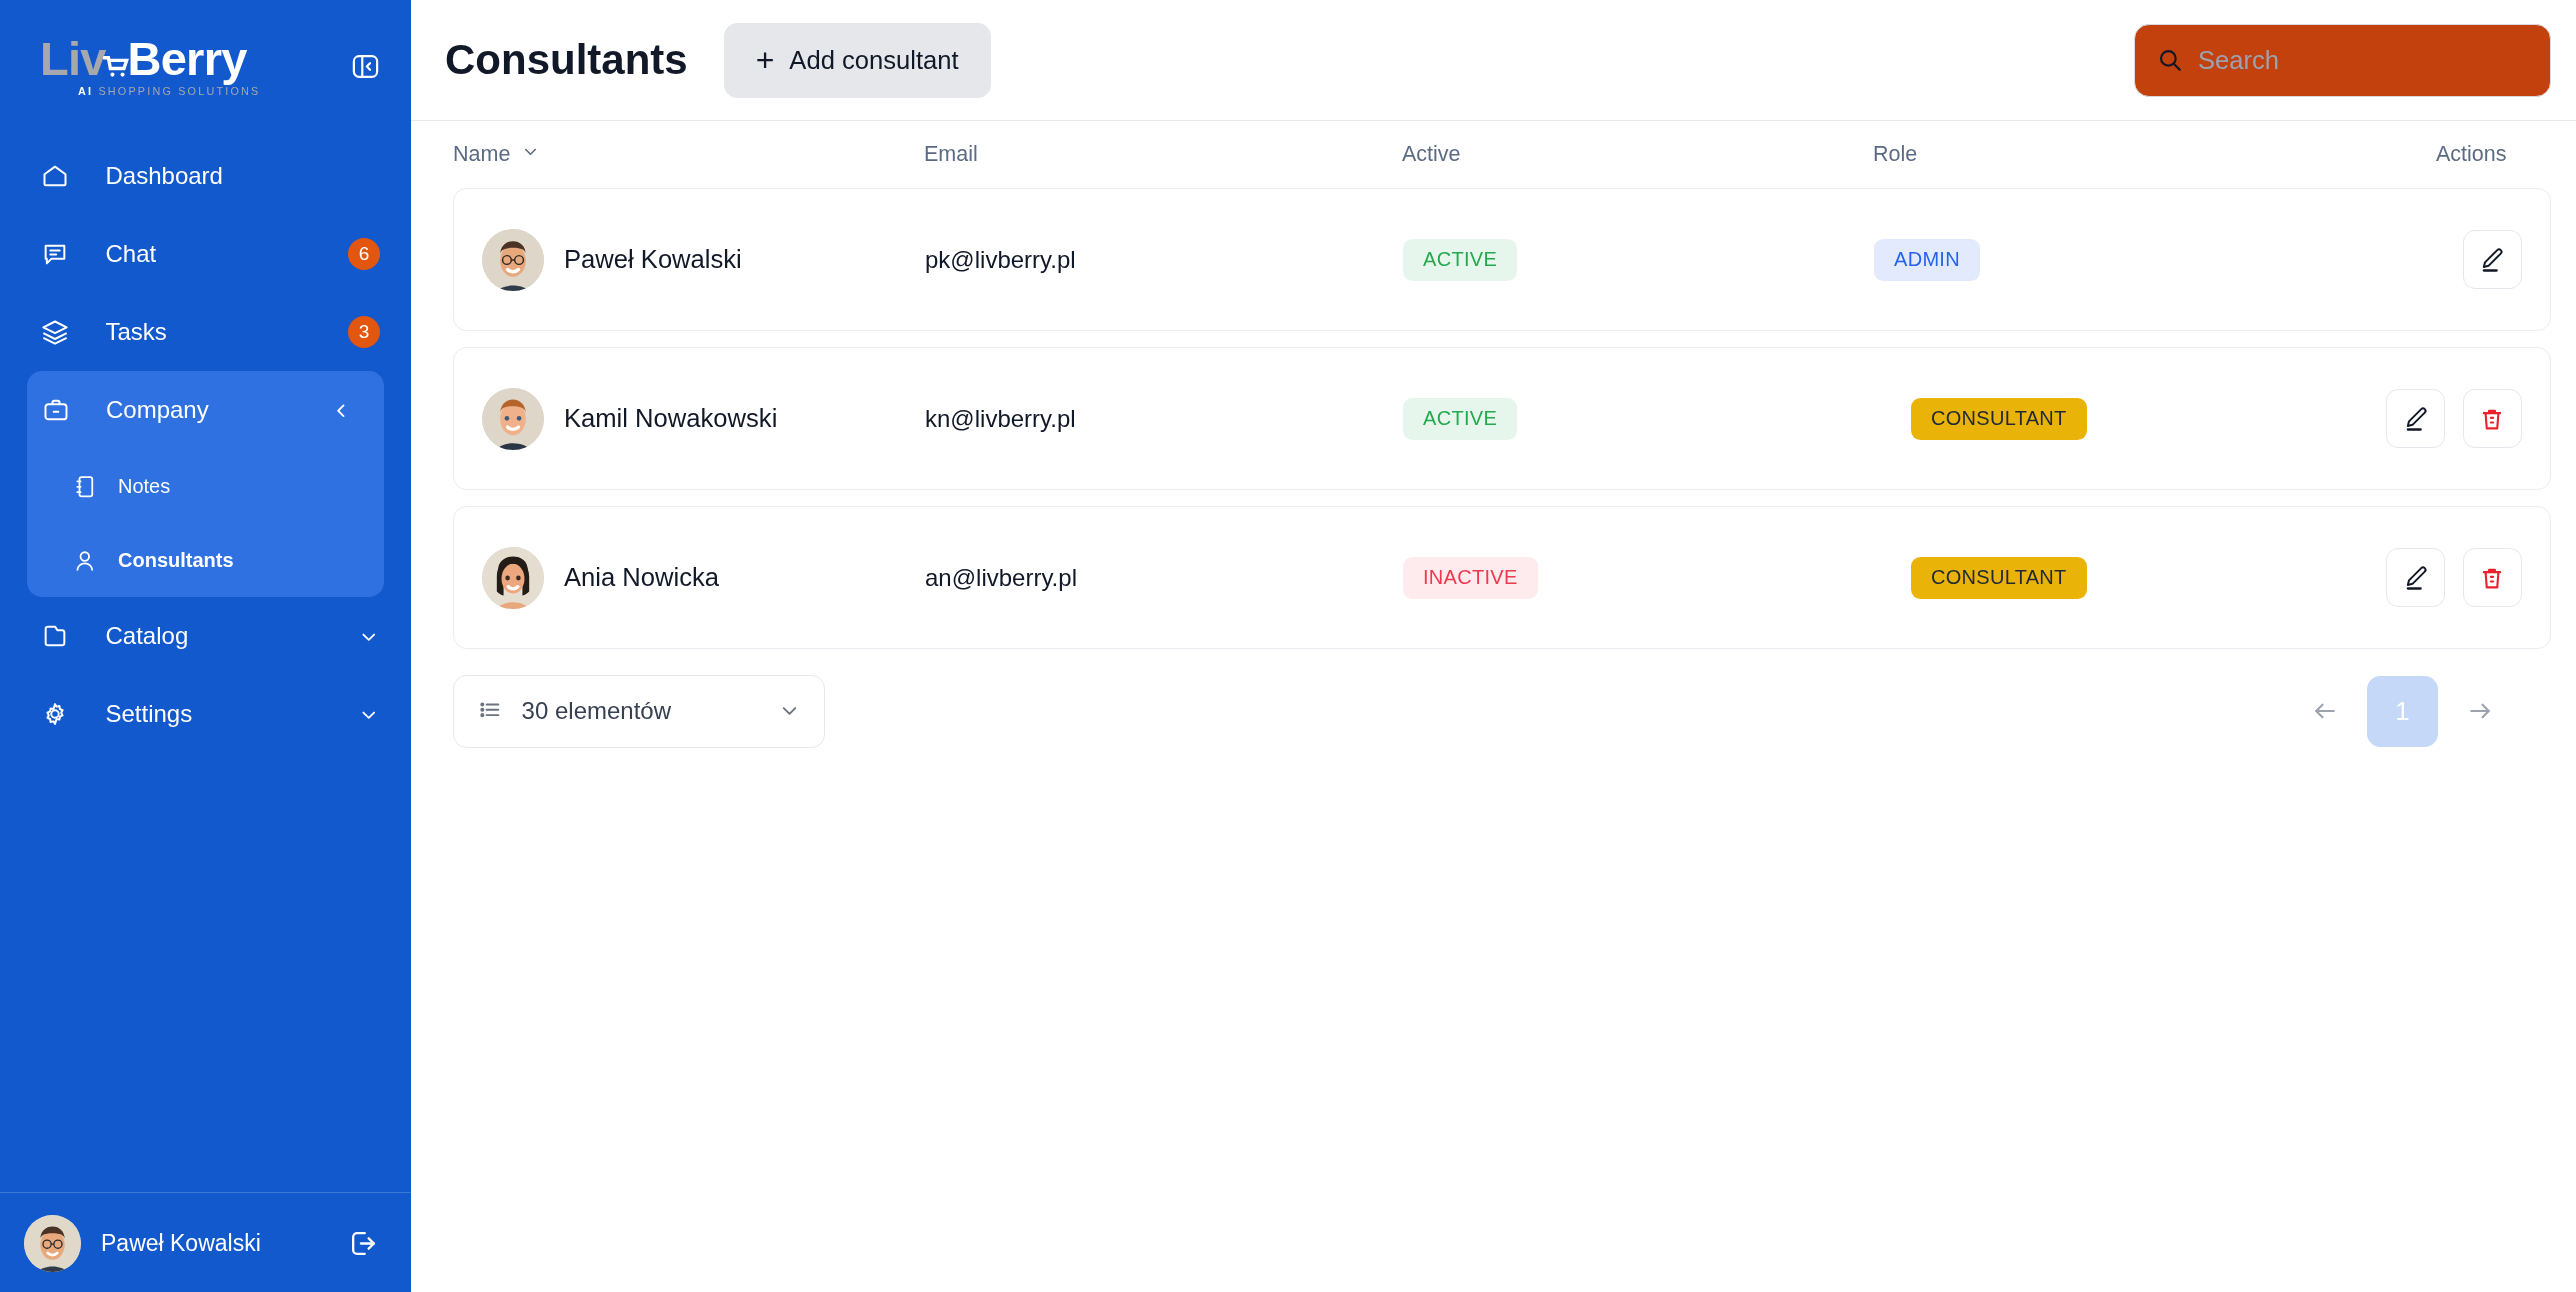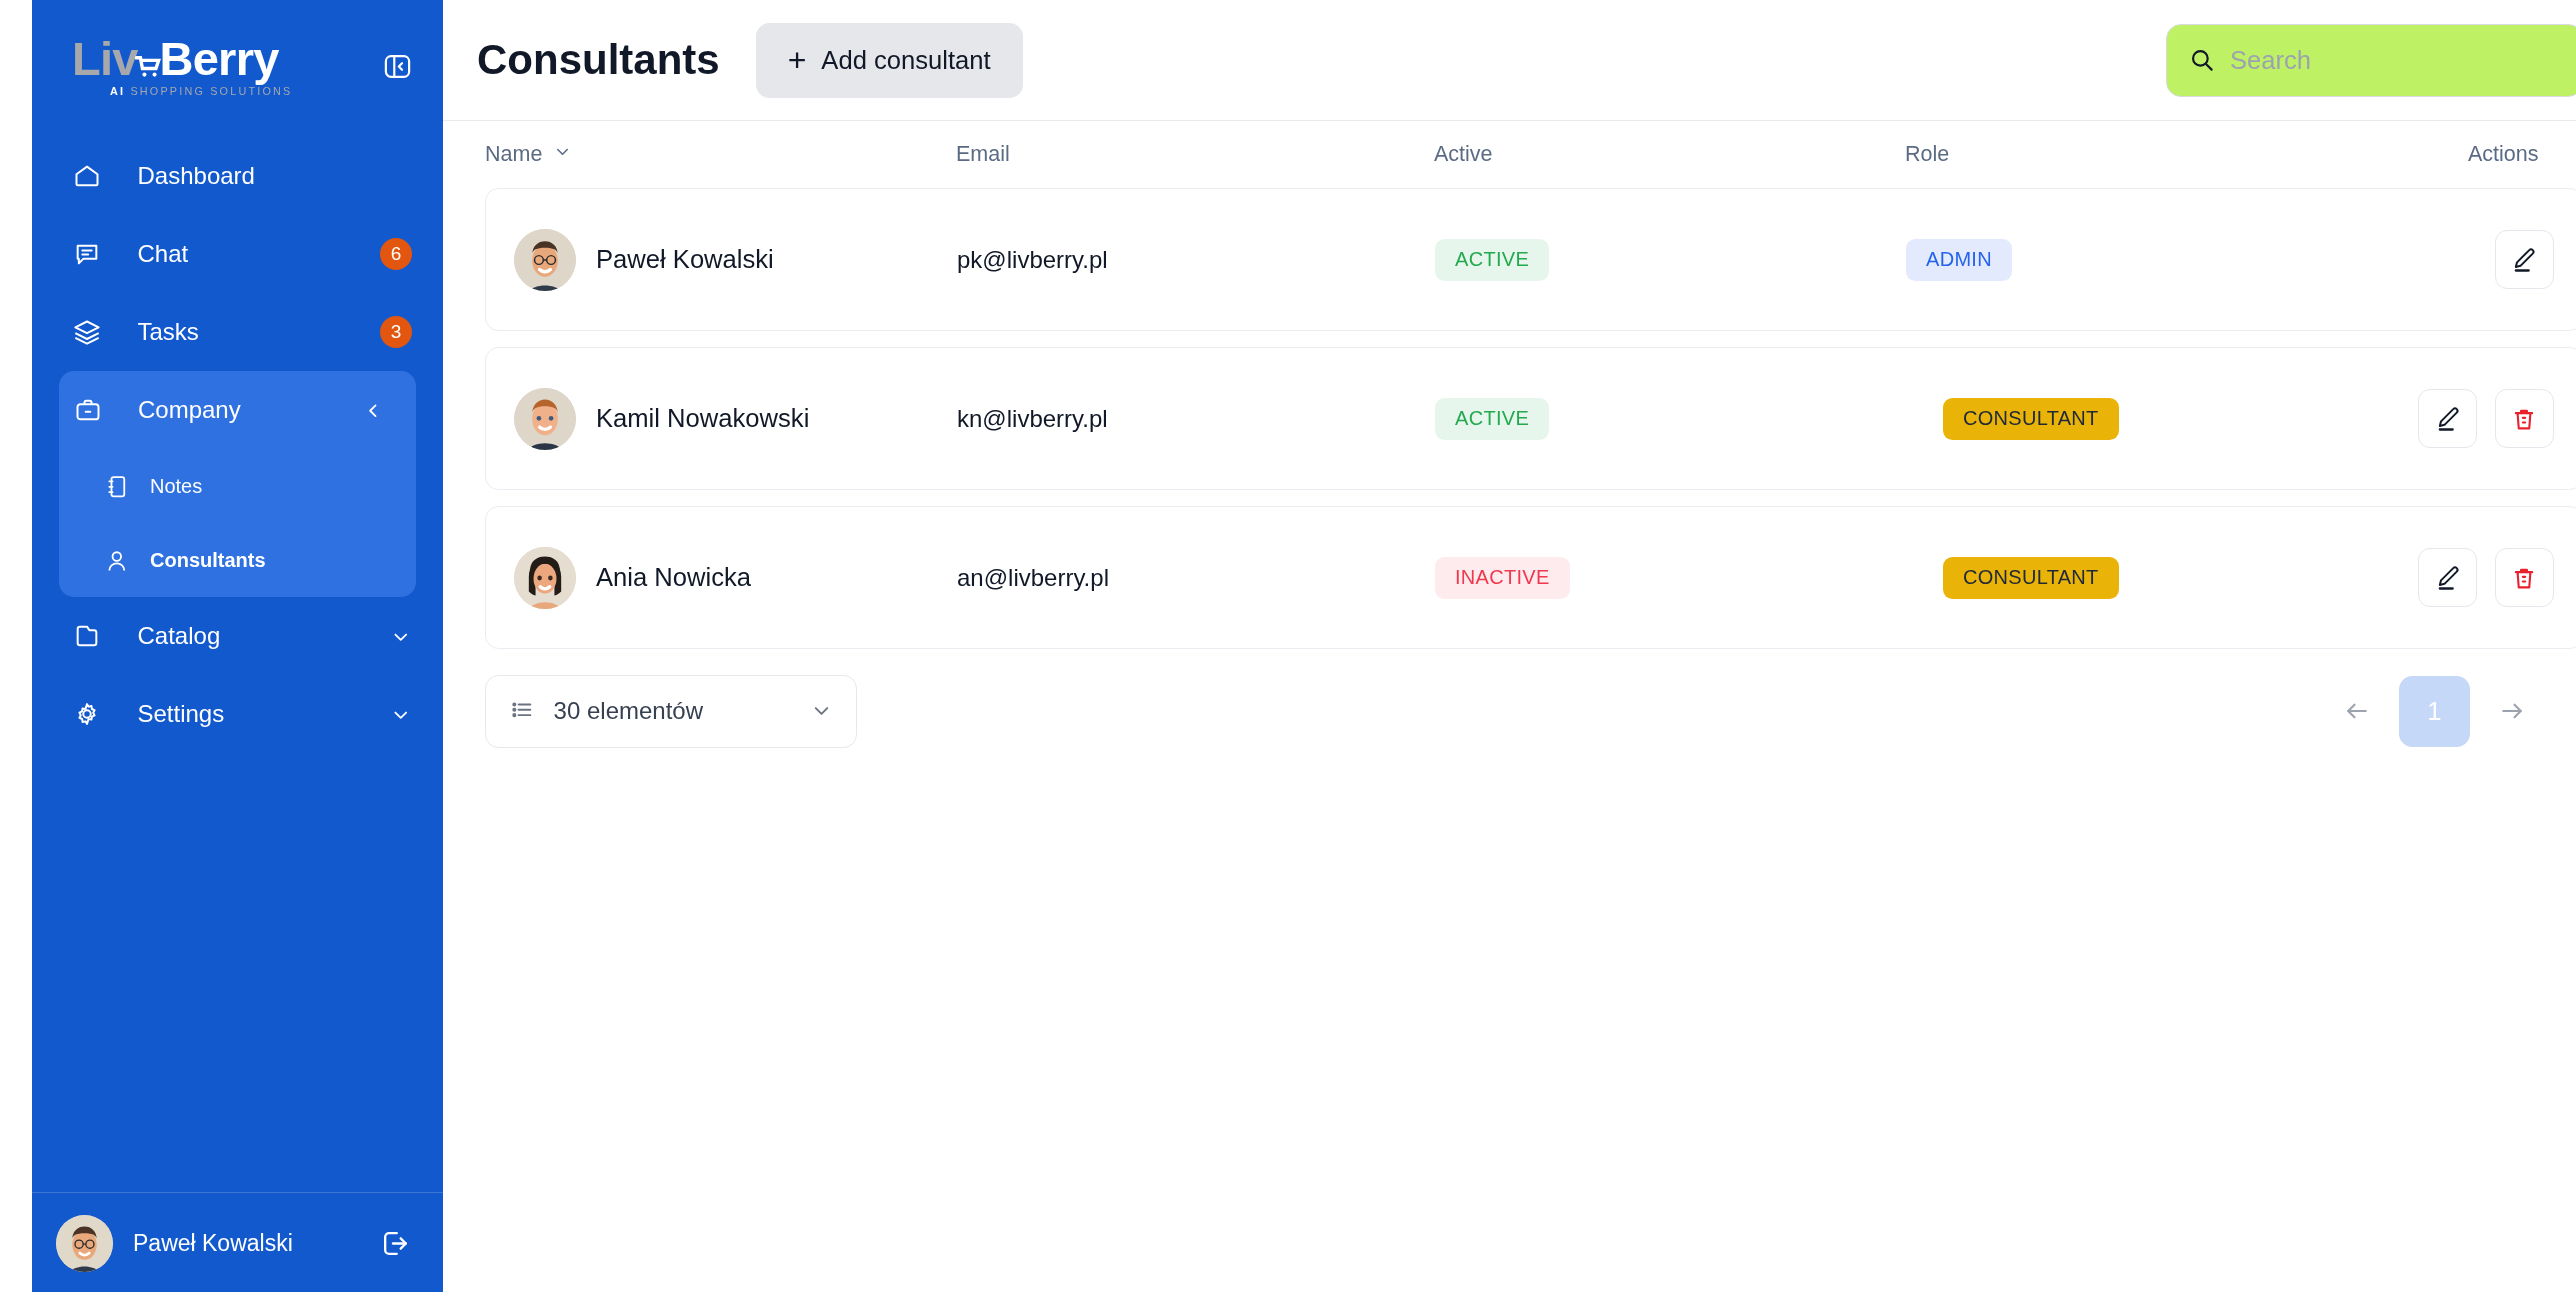--- a/index.html
+++ b/index.html
@@ -2,21 +2,21 @@
 <html style="font-size:10.8px"><head>
 <meta charset="utf-8">
 <style>
   * { box-sizing: border-box; margin: 0; padding: 0; }
   html, body {
     width: 2576px; height: 1293px;
     font-family: "Liberation Sans", sans-serif;
     background: #ffffff;
     overflow: hidden;
   }
-  .app { display: flex; width: 2576px; height: 1105px; padding-left: 32px; }
+  .app { display: flex; width: 2576px; height: 1105px; }
 
   
   .sidebar {
     width: 411px; height: 1293px;
     background: #1259ce;
     display: flex; flex-direction: column;
     flex-shrink: 0;
     position: relative;
   }
   .sidebar-top {
@@ -106,21 +106,21 @@
     background: #e6e7eb; border: none; border-radius: 13.5px;
     display: flex; align-items: center; gap: 15px;
     padding: 0 32px; font-size: 25.6px; color: #111827;
     font-family: inherit; cursor: pointer; white-space: nowrap;
   }
   .plus { font-size: 32px; font-weight: 300; line-height: 1; }
   .search-box {
     margin-left: auto; width: 417px; height: 73px;
     border: 1.3px solid #d7dae0; border-radius: 15px;
     display: flex; align-items: center; padding: 0 21.5px; gap: 15px;
-    background: #bef264;
+    background: #c2410c;
   }
   .search-input {
     border: none; outline: none; font-size: 25.6px;
     font-family: inherit; color: #111827; background: transparent;
     width: 100%;
   }
   .search-input::placeholder { color: #9ca3af; }
 
   .content { padding: 0 42px 0 42px; }
   .table-head {

